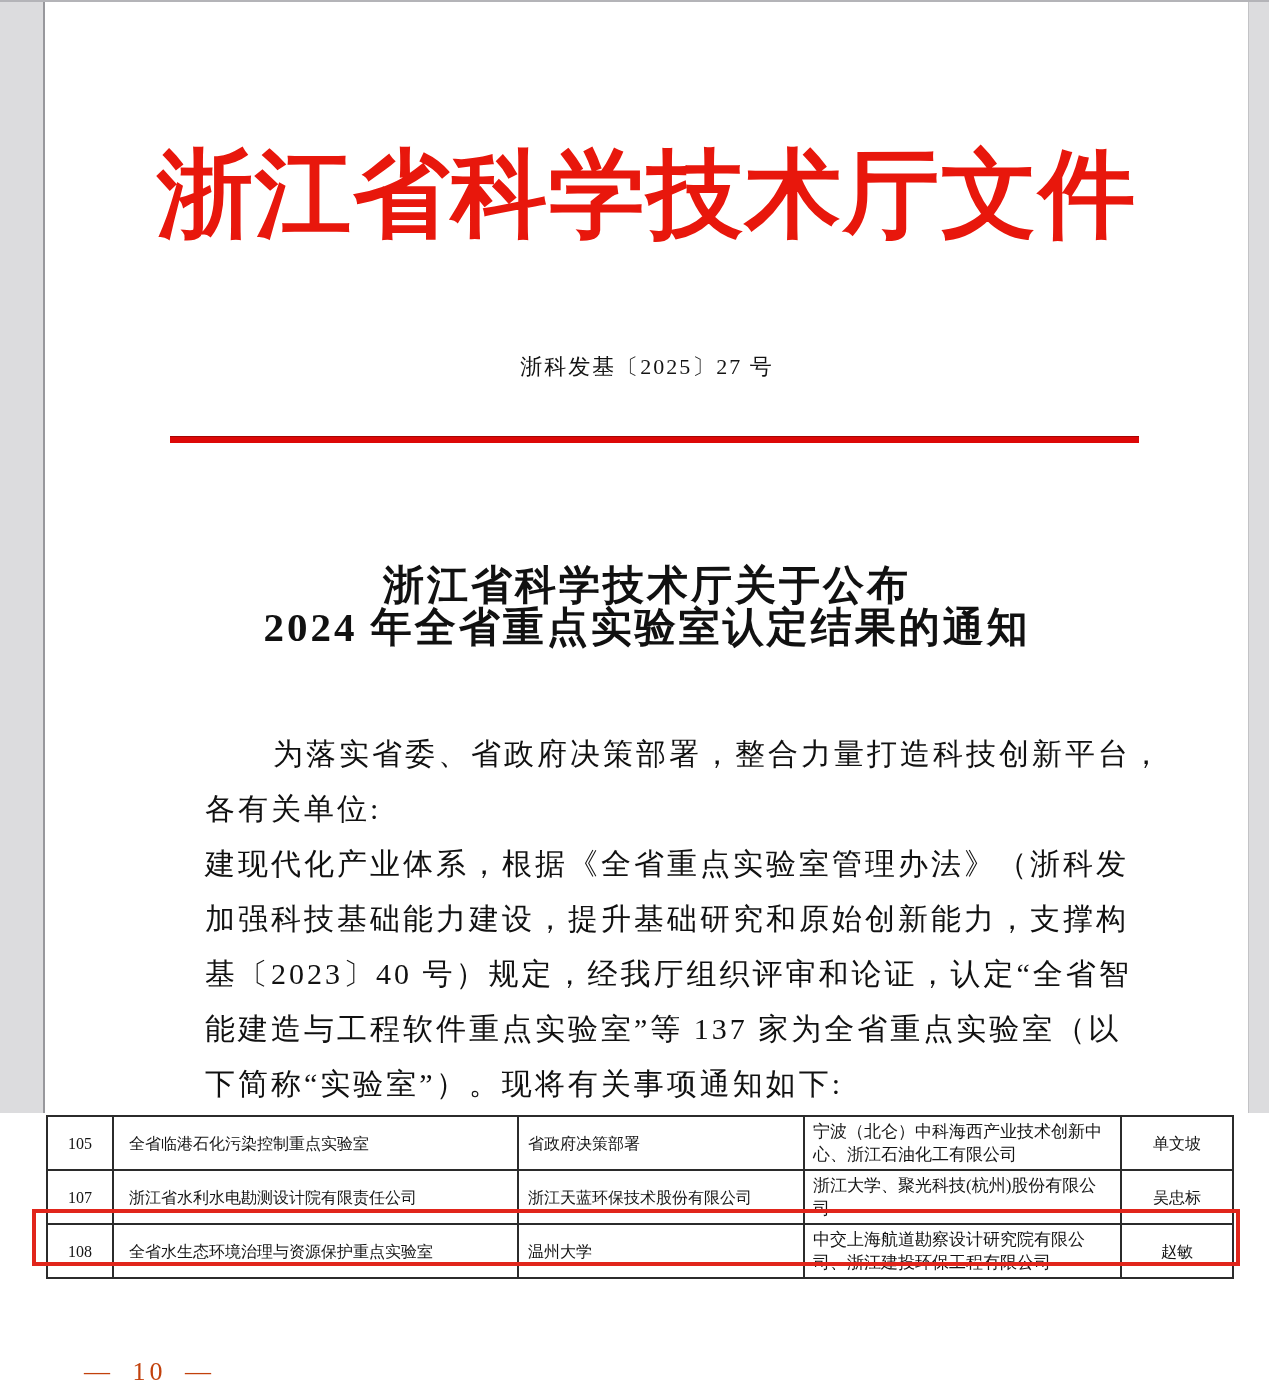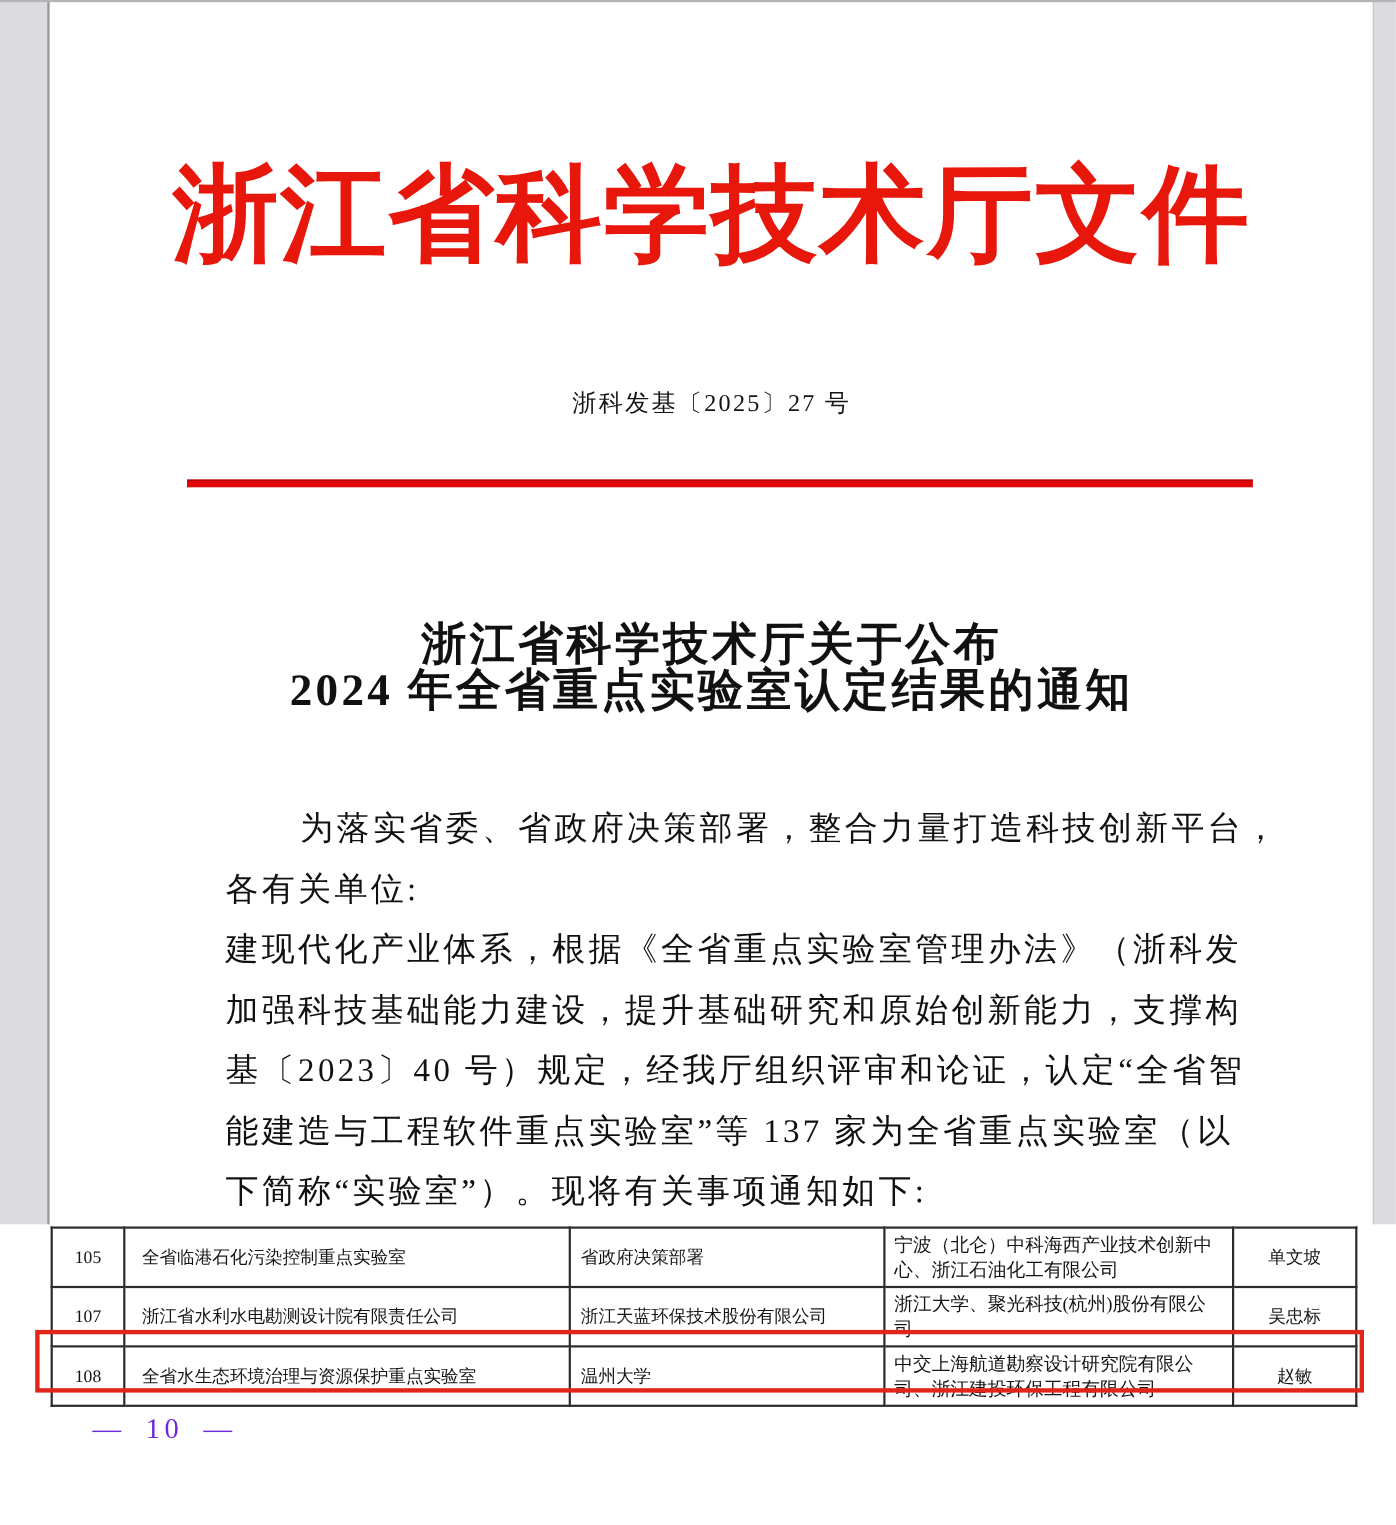--- a/index.html
+++ b/index.html
@@ -78,22 +78,22 @@
   .results-table td.c-partners{padding-left:8px;padding-right:8px;font-size:17px;}
   .results-table td.c-director{text-align:center;padding:1px 2px;}
   .highlight-box{
     position:absolute;left:32px;top:1209px;width:1208px;height:57px;
     border:4px solid #e1251b;
     box-sizing:border-box;
     pointer-events:none;
     z-index:6;
   }
   .page-number{
-    position:absolute;left:84px;top:1284px;
-    font-size:26px;letter-spacing:4px;word-spacing:8px;color:#6d28d9;
+    position:absolute;left:84px;top:1357px;
+    font-size:26px;letter-spacing:4px;word-spacing:8px;color:#c2410c;
   }
 </style>
 </head>
 <body>
 
 <div class="canvas">
 
   <div class="gray-left"></div>
   <div class="gray-right"></div>
 

